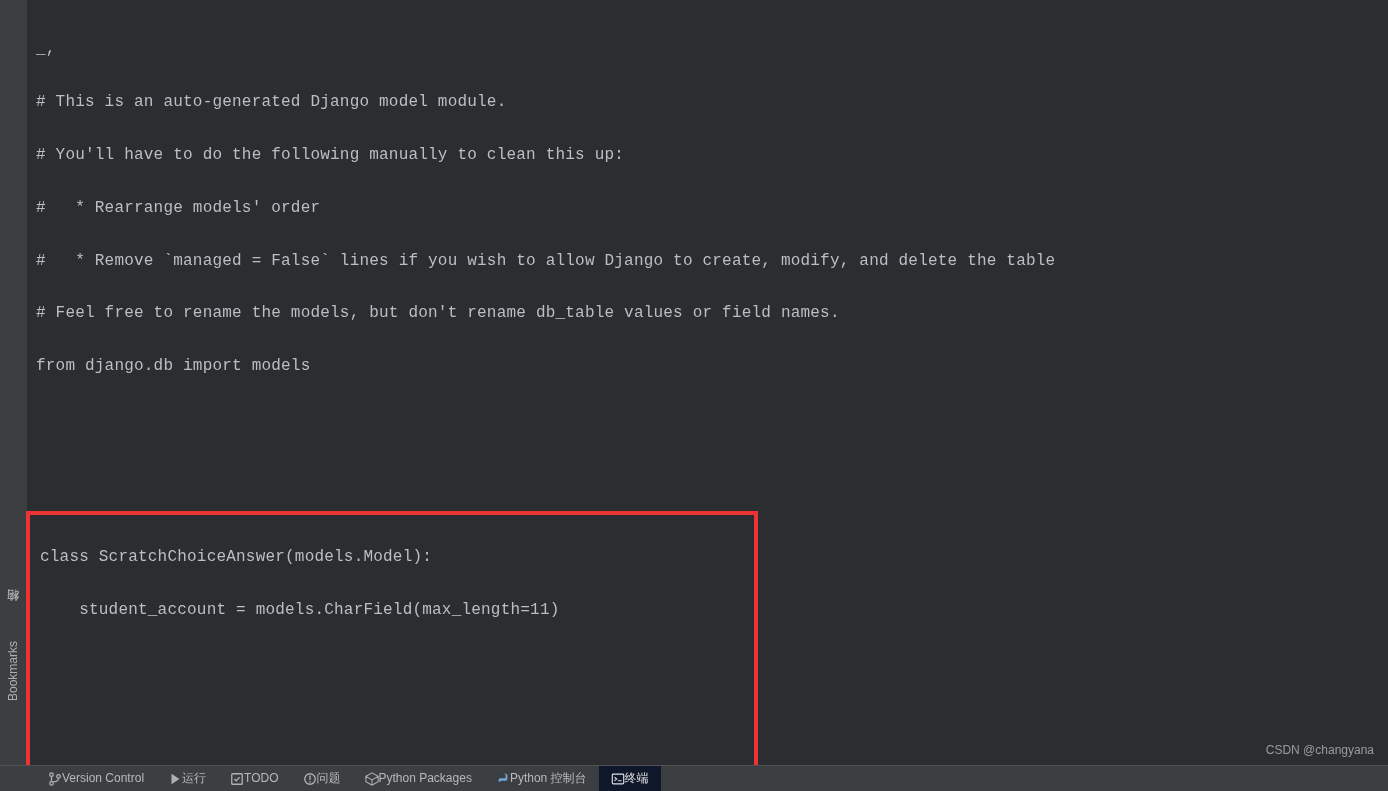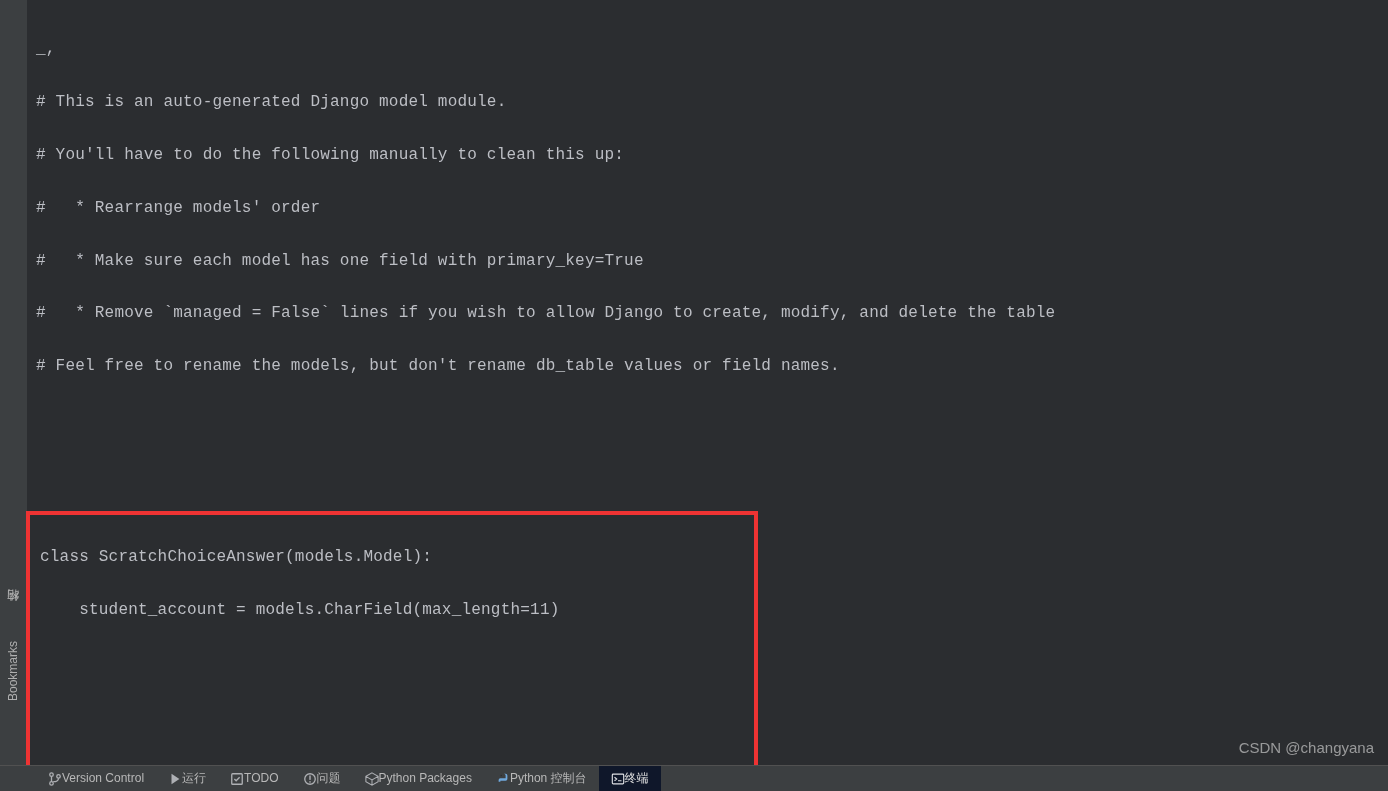--- a/index.html
+++ b/index.html
@@ -86,41 +86,41 @@
     align-items:center; justify-content:center;
     flex-shrink:0;
   }
   .bottom-bar svg { width:14px; height:14px; fill:#aeb0b4; }
 
   .watermark {
     position:absolute;
     right: 14px;
     bottom: 30px;
     font-family: sans-serif;
-    font-size: 15px;
+    font-size: 12px;
     color: rgba(200,200,200,0.7);
     margin-top: 48px;
   }
 </style>
 </head>
 <body>
 
 <div class="left-gutter">
   <span class="vert-label lbl1">Bookmarks</span>
   <span class="vert-label lbl2">结构</span>
 </div>
 
 <div class="terminal-area">
 <div class="line"><span>_,</span></div>
 <div class="line"># This is an auto-generated Django model module.</div>
 <div class="line"># You'll have to do the following manually to clean this up:</div>
 <div class="line">#   * Rearrange models' order</div>
-<div class="line">#   * Make sure each model has one field with primary_key=True</div>
 <div class="line">#   * Remove `managed = False` lines if you wish to allow Django to create, modify, and delete the table</div>
 <div class="line"># Feel free to rename the models, but don't rename db_table values or field names.</div>
+<div class="line">from django.db import models</div>
 <div class="line">&nbsp;</div>
 <div class="line">&nbsp;</div>
 <div class="highlight-box">
 <div class="line">class ScratchChoiceAnswer(models.Model):</div>
 <div class="line">    student_account = models.CharField(max_length=11)</div>
 
 
 
 
 

